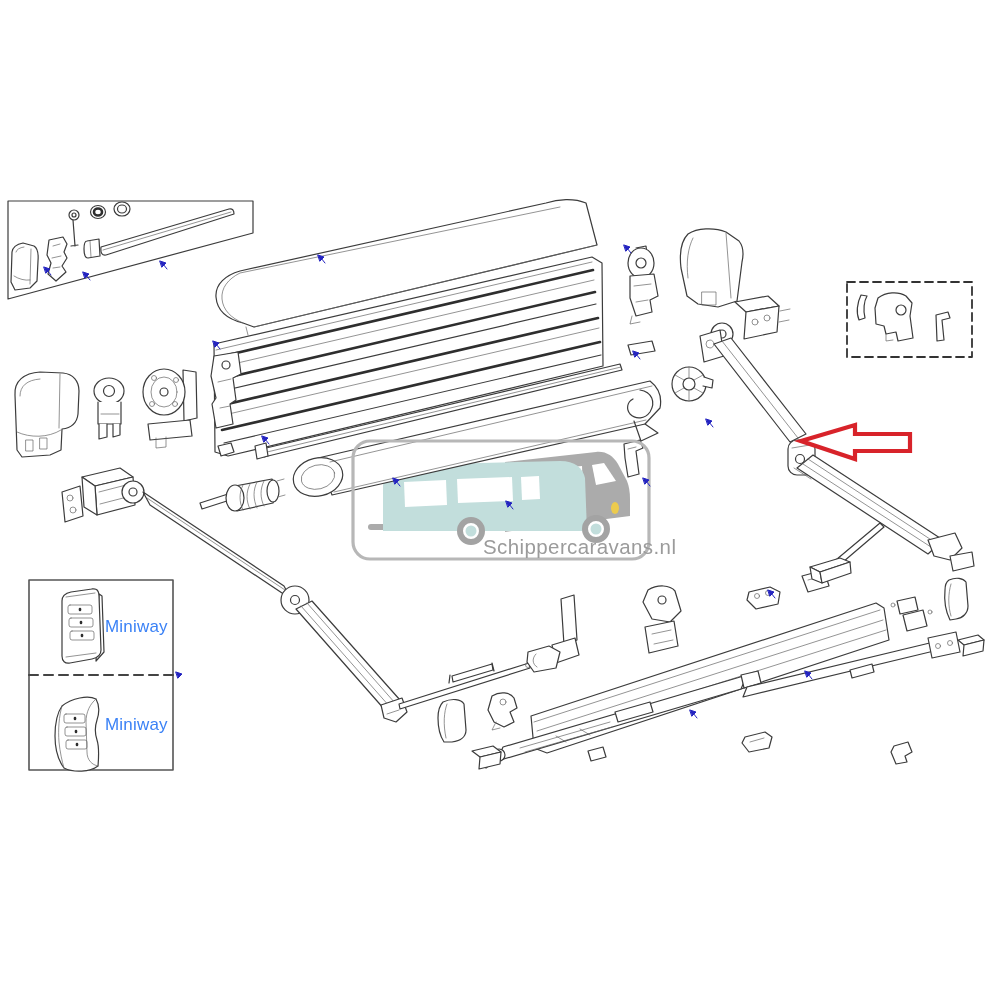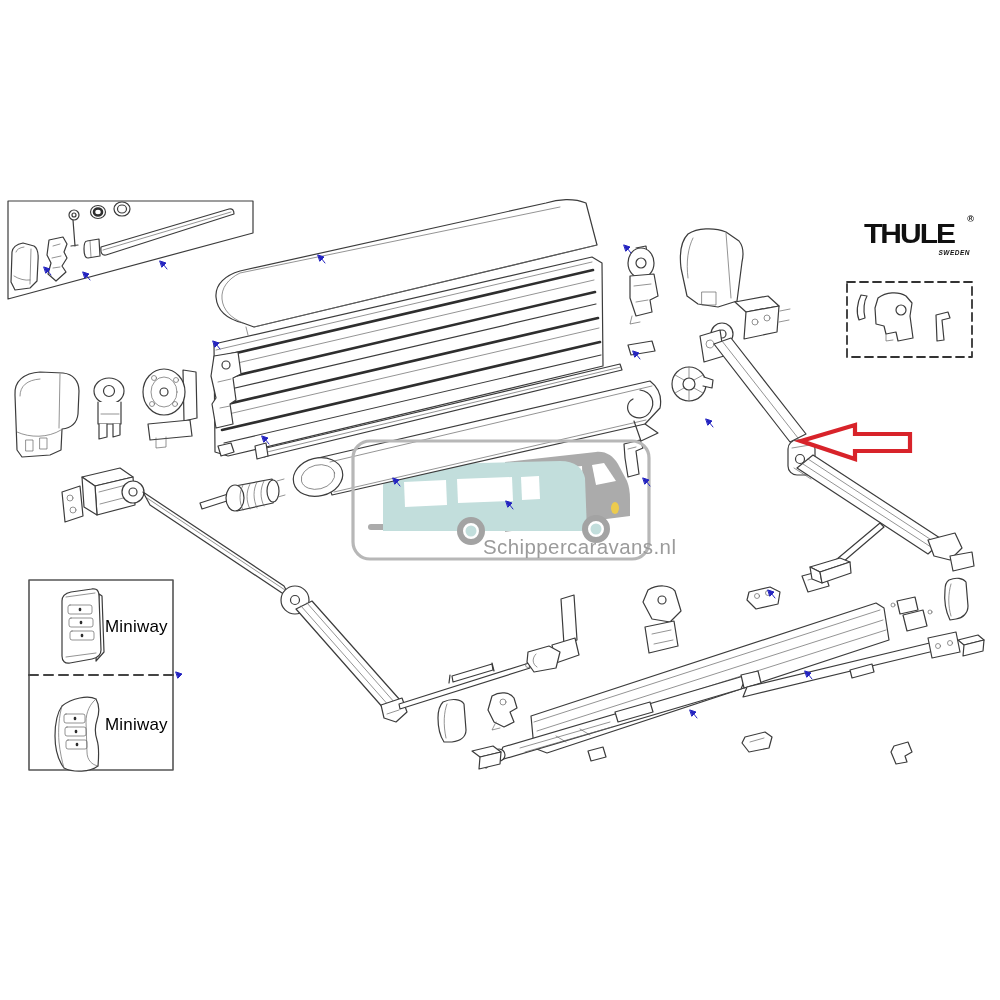--- a/index.html
+++ b/index.html
@@ -27,21 +27,21 @@
   .diagram .wheelhub{fill:#c2dedc;stroke:none;}
   .diagram .wmline{stroke:#b7b7b7;stroke-width:3.2;fill:none;}
   .diagram .wm-text{fill:#9b9b9b;stroke:none;font-size:20.5px;letter-spacing:.4px;}
   
   .thule{position:absolute;left:864px;top:219px;width:116px;height:38px;color:#101010;}
   .thule-word{font-size:30px;font-weight:900;letter-spacing:-2px;line-height:1;
               transform:scaleY(.92);display:inline-block;}
   .thule .reg{position:absolute;right:6px;top:-5px;font-size:9px;font-weight:700;}
   .thule .sweden{position:absolute;right:10px;bottom:1px;font-size:6.5px;font-weight:700;
                  font-style:italic;letter-spacing:.5px;}
-  .lg-label{position:absolute;color:#000000;font-size:17px;letter-spacing:.2px;}
+  .lg-label{position:absolute;color:#3b82f6;font-size:17px;letter-spacing:.2px;}
   .lg-mini{left:105px;top:617px;}
   .lg-nice{left:105px;top:715px;}
 </style>
 </head>
 <body>
 
 <div class="stage">
 
 <svg class="diagram" width="1000" height="1000" viewBox="0 0 1000 1000">
 
@@ -350,21 +350,17 @@
     <path class="bm" d="M393,478 l6,2 l-4,4 z M396,481 l4,5"></path>
     <path class="bm" d="M506,501 l6,2 l-4,4 z M509,504 l4,5"></path>
     <path class="bm" d="M643,478 l6,2 l-4,4 z M646,481 l4,5"></path>
     <path class="bm" d="M690,710 l6,2 l-4,4 z M693,713 l4,5"></path>
     <path class="bm" d="M805,671 l6,2 l-4,4 z M808,674 l4,5"></path>
     <path class="bm" d="M768,590 l6,2 l-4,4 z M771,593 l4,5"></path>
     <path class="bm" d="M176,672 l6,2 l-4,4 z"></path>
   </g>
 </svg>
 
-<div class="thule">
-  <span class="thule-word">THULE</span><span class="reg">®</span>
-  <span class="sweden">SWEDEN</span>
-</div>
 
 <div class="lg-label lg-mini">Miniway</div>
 <div class="lg-label lg-nice">Miniway</div>
 
 </div>
 
 </body></html>

